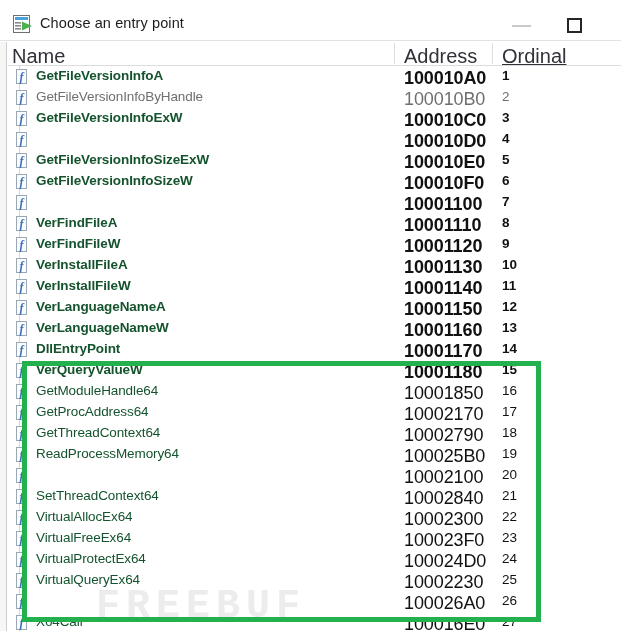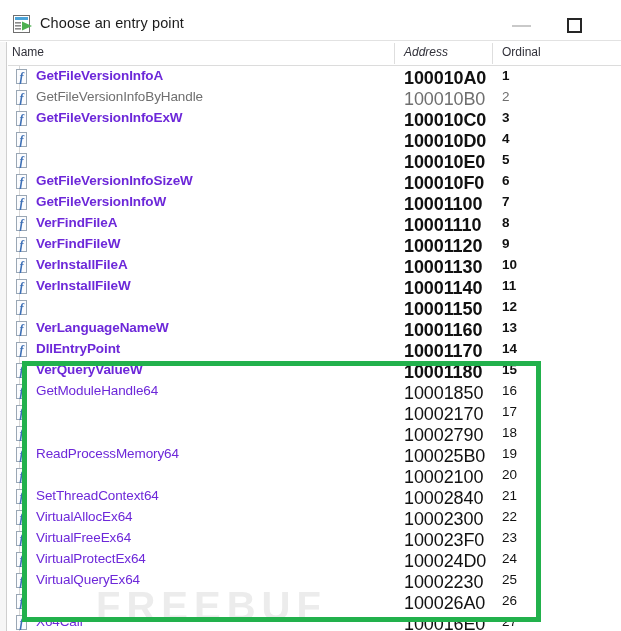--- a/index.html
+++ b/index.html
@@ -74,27 +74,27 @@
   .header-row {
     position: absolute;
     left: 0; top: 34px;
     width: 621px;
     height: 24px;
     background: #ffffff;
   }
   .header-cell {
     position: absolute;
     top: 3px;
-    font-size: 12px;
+    font-size: 20px;
     color: #31313a;
     white-space: nowrap;
   }
   .hc-name { left: 12px; }
-  .hc-addr { left: 404px; font-style: italic; }
-  .hc-ord  { left: 502px; }
+  .hc-addr { left: 404px; }
+  .hc-ord  { left: 502px; text-decoration: underline; }
   .header-sep {
     position: absolute;
     top: 1px;
     width: 1px; height: 21px;
     background: #dedede;
   }
   .hs-1 { left: 394px; }
   .hs-2 { left: 492px; }
   .header-underline {
     position: absolute;
@@ -134,21 +134,21 @@
   }
   .fn-icon {
     position: absolute;
     left: 6px; top: 2px;
     width: 15px; height: 17px;
   }
   .cell-name {
     position: absolute;
     left: 28px; top: 2px;
     font-size: 13.5px;
-    color: #6d28d9;
+    color: #14532d;
     white-space: nowrap;
     letter-spacing: -0.1px;
   }
   .cell-addr {
     position: absolute;
     left: 396px; top: 2px;
     font-size: 18px;
     color: #111111;
     white-space: nowrap;
     letter-spacing: -0.1px;
@@ -192,20 +192,21 @@
   .watermark {
     position: absolute;
     left: 96px; top: 576px;
     font-size: 40px;
     font-weight: bold;
     letter-spacing: 6px;
     color: #ececec;
     pointer-events: none;
     user-select: none;
     white-space: nowrap;
+    font-family: Liberation Mono, monospace;
   }
 
   
   .green-box {
     position: absolute;
     left: 22px; top: 353px;
     width: 519px;
     height: 261px;
     border: 5px solid #22b14c;
     box-sizing: border-box;
@@ -284,38 +285,38 @@
             <text x="7.5" y="12.5" font-family="Liberation Serif, serif" font-size="12" font-style="italic" font-weight="bold" fill="#3d6fb5" text-anchor="middle">f</text>
           </svg></span>
         <span class="cell-addr">100010D0</span>
         <span class="cell-ord">4</span>
       </div>
       <div class="row bold">
         <span class="fn-icon"><svg width="15" height="17" viewBox="0 0 15 17">
             <rect x="2.5" y="1.5" width="10" height="14" fill="#fbfcfe" stroke="#9aa7b5"></rect>
             <text x="7.5" y="12.5" font-family="Liberation Serif, serif" font-size="12" font-style="italic" font-weight="bold" fill="#3d6fb5" text-anchor="middle">f</text>
           </svg></span>
+        <span class="cell-name">GetFileVersionInfoSizeExW</span>
         <span class="cell-addr">100010E0</span>
         <span class="cell-ord">5</span>
       </div>
       <div class="row bold">
         <span class="fn-icon"><svg width="15" height="17" viewBox="0 0 15 17">
             <rect x="2.5" y="1.5" width="10" height="14" fill="#fbfcfe" stroke="#9aa7b5"></rect>
             <text x="7.5" y="12.5" font-family="Liberation Serif, serif" font-size="12" font-style="italic" font-weight="bold" fill="#3d6fb5" text-anchor="middle">f</text>
           </svg></span>
         <span class="cell-name">GetFileVersionInfoSizeW</span>
         <span class="cell-addr">100010F0</span>
         <span class="cell-ord">6</span>
       </div>
       <div class="row bold">
         <span class="fn-icon"><svg width="15" height="17" viewBox="0 0 15 17">
             <rect x="2.5" y="1.5" width="10" height="14" fill="#fbfcfe" stroke="#9aa7b5"></rect>
             <text x="7.5" y="12.5" font-family="Liberation Serif, serif" font-size="12" font-style="italic" font-weight="bold" fill="#3d6fb5" text-anchor="middle">f</text>
           </svg></span>
-        <span class="cell-name">GetFileVersionInfoW</span>
         <span class="cell-addr">10001100</span>
         <span class="cell-ord">7</span>
       </div>
       <div class="row bold">
         <span class="fn-icon"><svg width="15" height="17" viewBox="0 0 15 17">
             <rect x="2.5" y="1.5" width="10" height="14" fill="#fbfcfe" stroke="#9aa7b5"></rect>
             <text x="7.5" y="12.5" font-family="Liberation Serif, serif" font-size="12" font-style="italic" font-weight="bold" fill="#3d6fb5" text-anchor="middle">f</text>
           </svg></span>
         <span class="cell-name">VerFindFileA</span>
         <span class="cell-addr">10001110</span>
@@ -346,20 +347,21 @@
           </svg></span>
         <span class="cell-name">VerInstallFileW</span>
         <span class="cell-addr">10001140</span>
         <span class="cell-ord">11</span>
       </div>
       <div class="row bold">
         <span class="fn-icon"><svg width="15" height="17" viewBox="0 0 15 17">
             <rect x="2.5" y="1.5" width="10" height="14" fill="#fbfcfe" stroke="#9aa7b5"></rect>
             <text x="7.5" y="12.5" font-family="Liberation Serif, serif" font-size="12" font-style="italic" font-weight="bold" fill="#3d6fb5" text-anchor="middle">f</text>
           </svg></span>
+        <span class="cell-name">VerLanguageNameA</span>
         <span class="cell-addr">10001150</span>
         <span class="cell-ord">12</span>
       </div>
       <div class="row bold">
         <span class="fn-icon"><svg width="15" height="17" viewBox="0 0 15 17">
             <rect x="2.5" y="1.5" width="10" height="14" fill="#fbfcfe" stroke="#9aa7b5"></rect>
             <text x="7.5" y="12.5" font-family="Liberation Serif, serif" font-size="12" font-style="italic" font-weight="bold" fill="#3d6fb5" text-anchor="middle">f</text>
           </svg></span>
         <span class="cell-name">VerLanguageNameW</span>
         <span class="cell-addr">10001160</span>
@@ -390,28 +392,30 @@
           </svg></span>
         <span class="cell-name">GetModuleHandle64</span>
         <span class="cell-addr">10001850</span>
         <span class="cell-ord">16</span>
       </div>
       <div class="row">
         <span class="fn-icon"><svg width="15" height="17" viewBox="0 0 15 17">
             <rect x="2.5" y="1.5" width="10" height="14" fill="#fbfcfe" stroke="#9aa7b5"></rect>
             <text x="7.5" y="12.5" font-family="Liberation Serif, serif" font-size="12" font-style="italic" font-weight="bold" fill="#3d6fb5" text-anchor="middle">f</text>
           </svg></span>
+        <span class="cell-name">GetProcAddress64</span>
         <span class="cell-addr">10002170</span>
         <span class="cell-ord">17</span>
       </div>
       <div class="row">
         <span class="fn-icon"><svg width="15" height="17" viewBox="0 0 15 17">
             <rect x="2.5" y="1.5" width="10" height="14" fill="#fbfcfe" stroke="#9aa7b5"></rect>
             <text x="7.5" y="12.5" font-family="Liberation Serif, serif" font-size="12" font-style="italic" font-weight="bold" fill="#3d6fb5" text-anchor="middle">f</text>
           </svg></span>
+        <span class="cell-name">GetThreadContext64</span>
         <span class="cell-addr">10002790</span>
         <span class="cell-ord">18</span>
       </div>
       <div class="row">
         <span class="fn-icon"><svg width="15" height="17" viewBox="0 0 15 17">
             <rect x="2.5" y="1.5" width="10" height="14" fill="#fbfcfe" stroke="#9aa7b5"></rect>
             <text x="7.5" y="12.5" font-family="Liberation Serif, serif" font-size="12" font-style="italic" font-weight="bold" fill="#3d6fb5" text-anchor="middle">f</text>
           </svg></span>
         <span class="cell-name">ReadProcessMemory64</span>
         <span class="cell-addr">100025B0</span>

